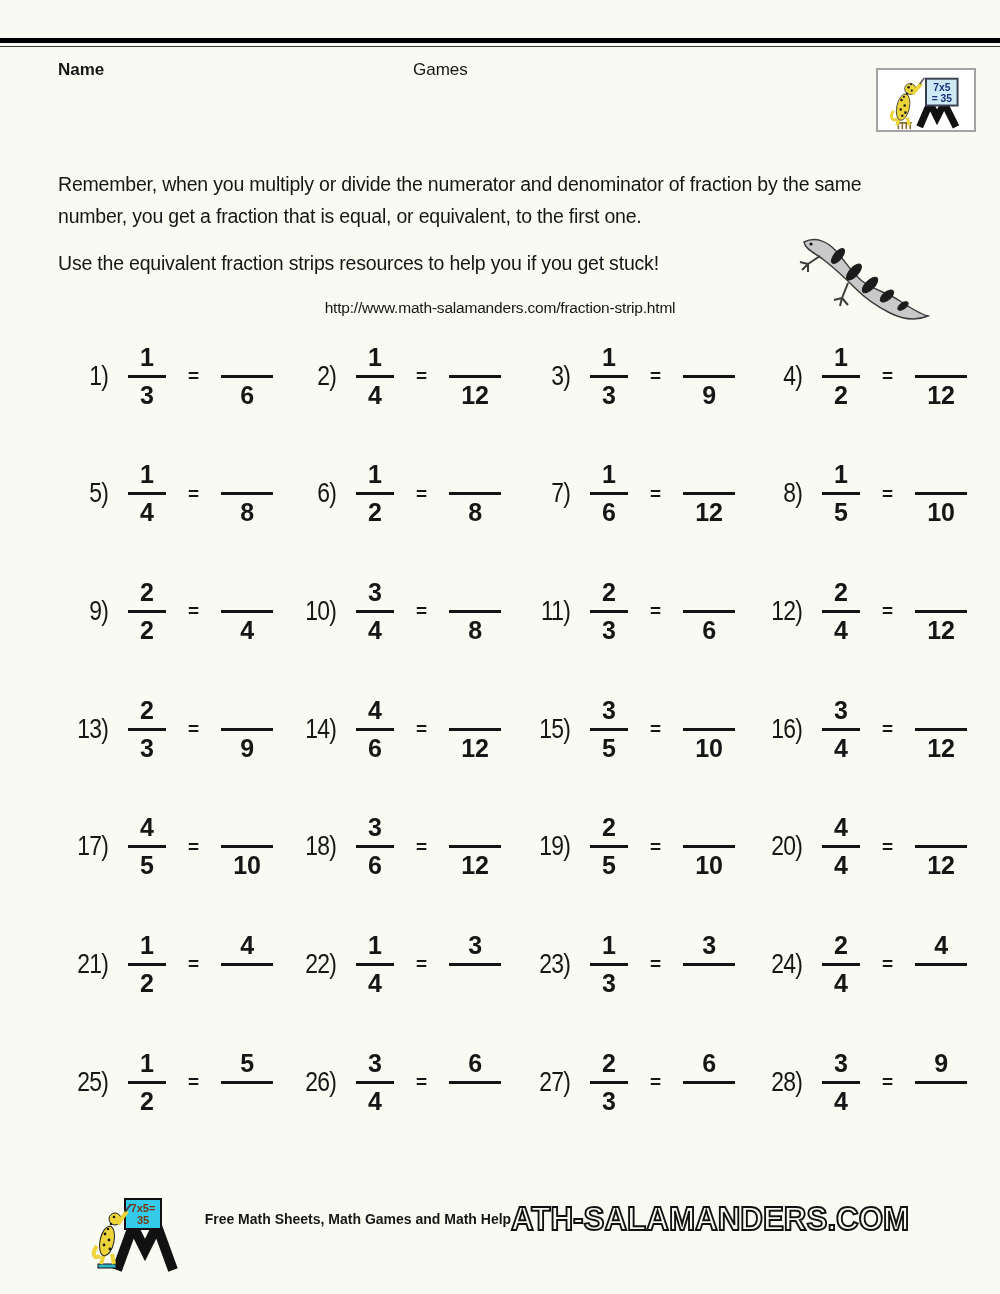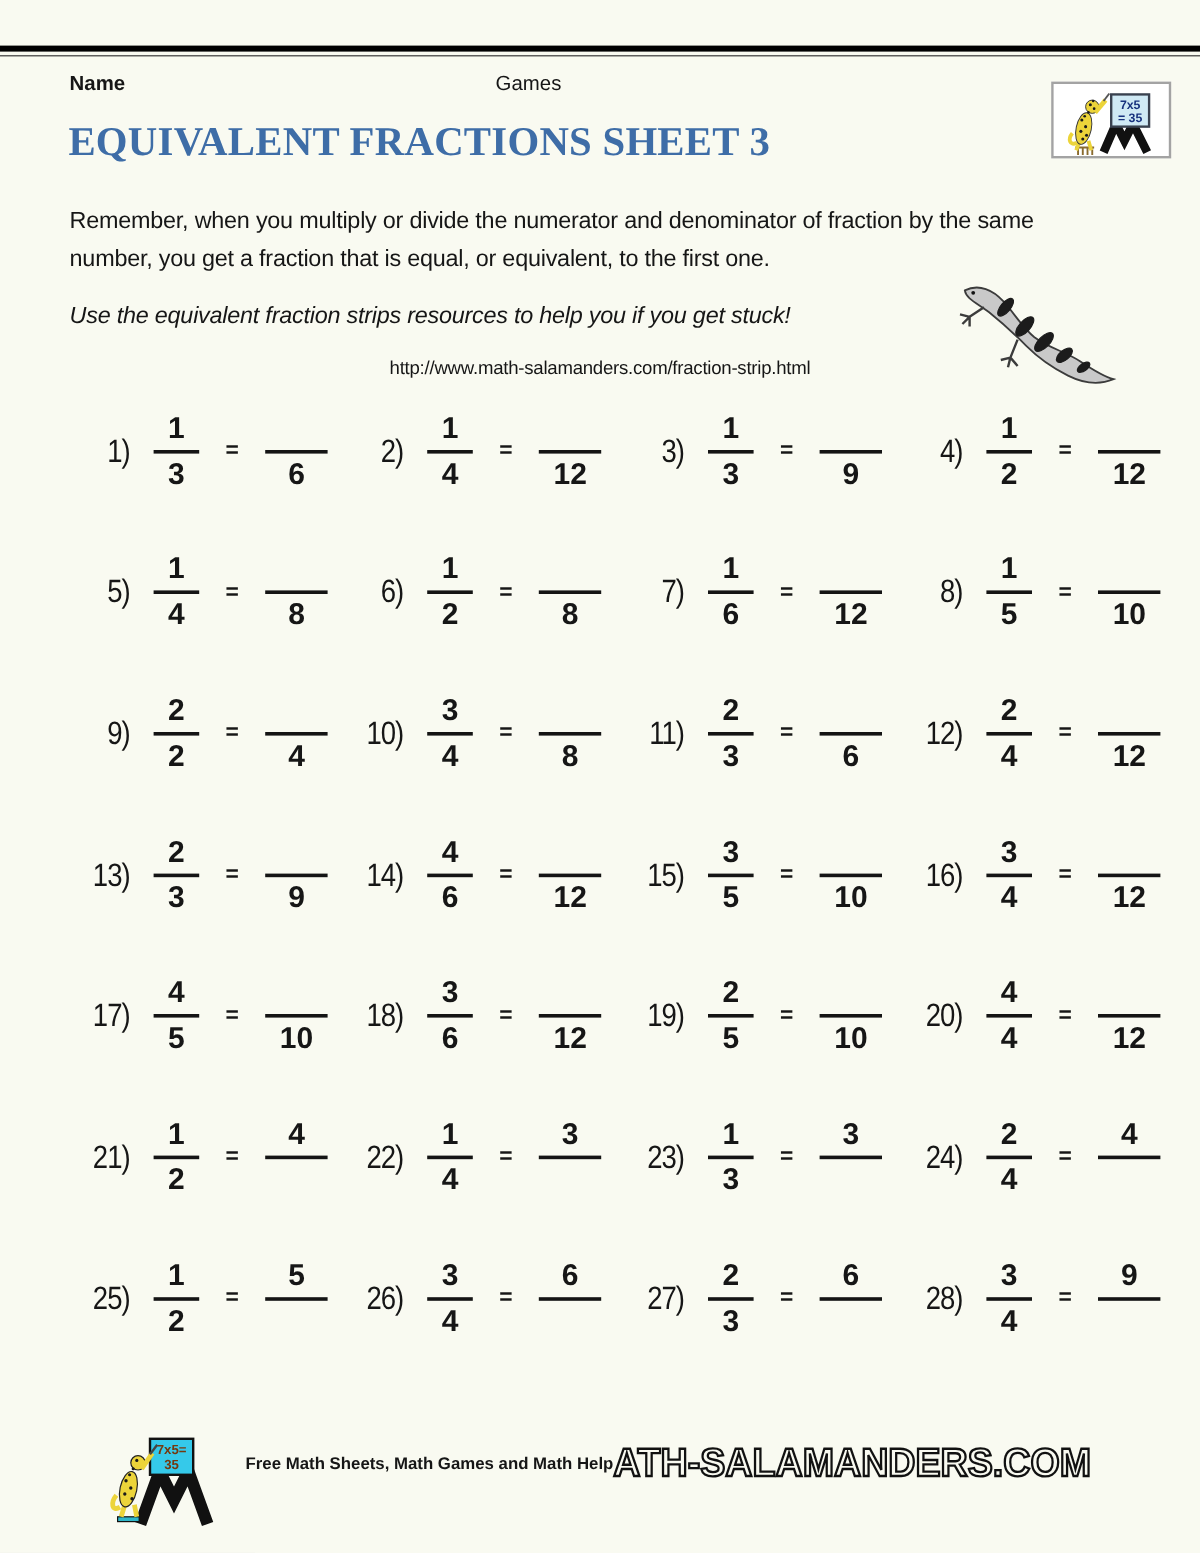--- a/index.html
+++ b/index.html
@@ -13,21 +13,21 @@
   .date-label{position:absolute;left:413px;top:60px;font-size:17px;}
 
   .corner-logo{position:absolute;left:876px;top:56px;width:100px;height:64px;background:#fff;
     border:2px solid #a3a3a3;box-sizing:border-box;margin-top:12px;}
   .corner-logo svg{width:100%;height:100%;display:block;}
 
   .title{position:absolute;left:57px;top:100px;margin:0;font-family:"Liberation Serif", serif;
     font-weight:600;font-size:34px;letter-spacing:.2px;color:#3e6da7;white-space:nowrap;}
 
   .intro1{position:absolute;left:58px;top:169px;width:850px;margin:0;font-size:19.5px;line-height:31.5px;letter-spacing:-0.2px;}
-  .intro2{position:absolute;left:58px;top:252px;margin:0;font-size:19.5px;letter-spacing:-0.2px;white-space:nowrap;font-style:italic;}
+  .intro2{position:absolute;left:58px;top:252px;margin:0;font-size:19.5px;letter-spacing:-0.2px;white-space:nowrap;}
   .url{position:absolute;left:0;right:0;top:283px;margin:16px;text-align:center;font-size:15.5px;letter-spacing:-0.2px;}
 
   .lizard{position:absolute;left:786px;top:228px;width:150px;height:100px;}
 
   .problems{position:absolute;left:58px;top:334px;display:grid;
     grid-template-columns:228px 234px 232px auto;grid-auto-rows:117.7px;}
   .problem{display:flex;align-items:center;height:84px;}
   .pnum{width:50px;text-align:right;margin-right:20px;font-size:27px;letter-spacing:-1px;
     transform:scaleX(.85);transform-origin:right center;white-space:nowrap;}
   .eq{margin:0 22px;font-size:19px;font-weight:700;}
@@ -86,21 +86,20 @@
             <circle cx="26" cy="22" r="1.6"></circle>
           <circle cx="30" cy="26" r="1.4"></circle>
             <circle cx="24" cy="30" r="1.4"></circle>
             <circle cx="20" cy="34" r="1.4"></circle>
           <circle cx="29" cy="18" r="1.3"></circle>
         </g>
       </g>
     </svg>
   </div>
 
-  <h1 class="title">EQUIVALENT FRACTIONS SHEET 3</h1>
 
   <p class="intro1">Remember, when you multiply or divide the numerator and denominator of fraction by the same number, you get a fraction that is equal, or equivalent, to the first one.</p>
   <p class="intro2">Use the equivalent fraction strips resources to help you if you get stuck!</p>
   <p class="url">http://www.math-salamanders.com/fraction-strip.html</p>
 
   <svg class="lizard" viewBox="0 0 150 100">
     <path d="M18,14 C30,8 42,14 50,23 C60,34 66,45 76,53 C88,62 102,65 114,73
              C126,81 134,86 142,88 C130,93 116,91 104,85 C92,79 79,70 69,60
              C59,50 48,40 38,32 C29,25 19,21 18,14 Z" fill="#c9c9c9" stroke="#3c3c3c" stroke-width="1.5"></path>
     <g stroke="#1c1c1c" fill="#1c1c1c">

